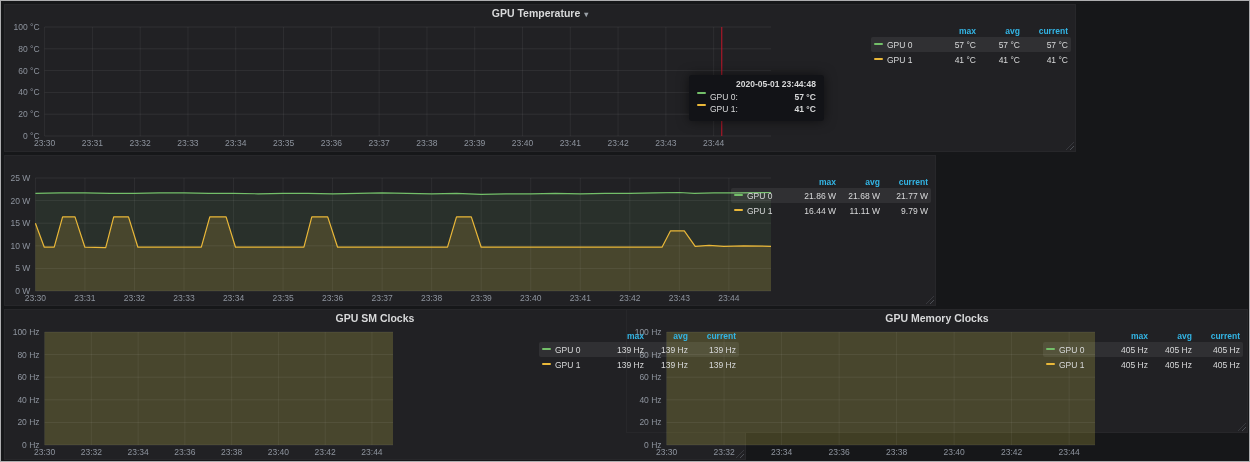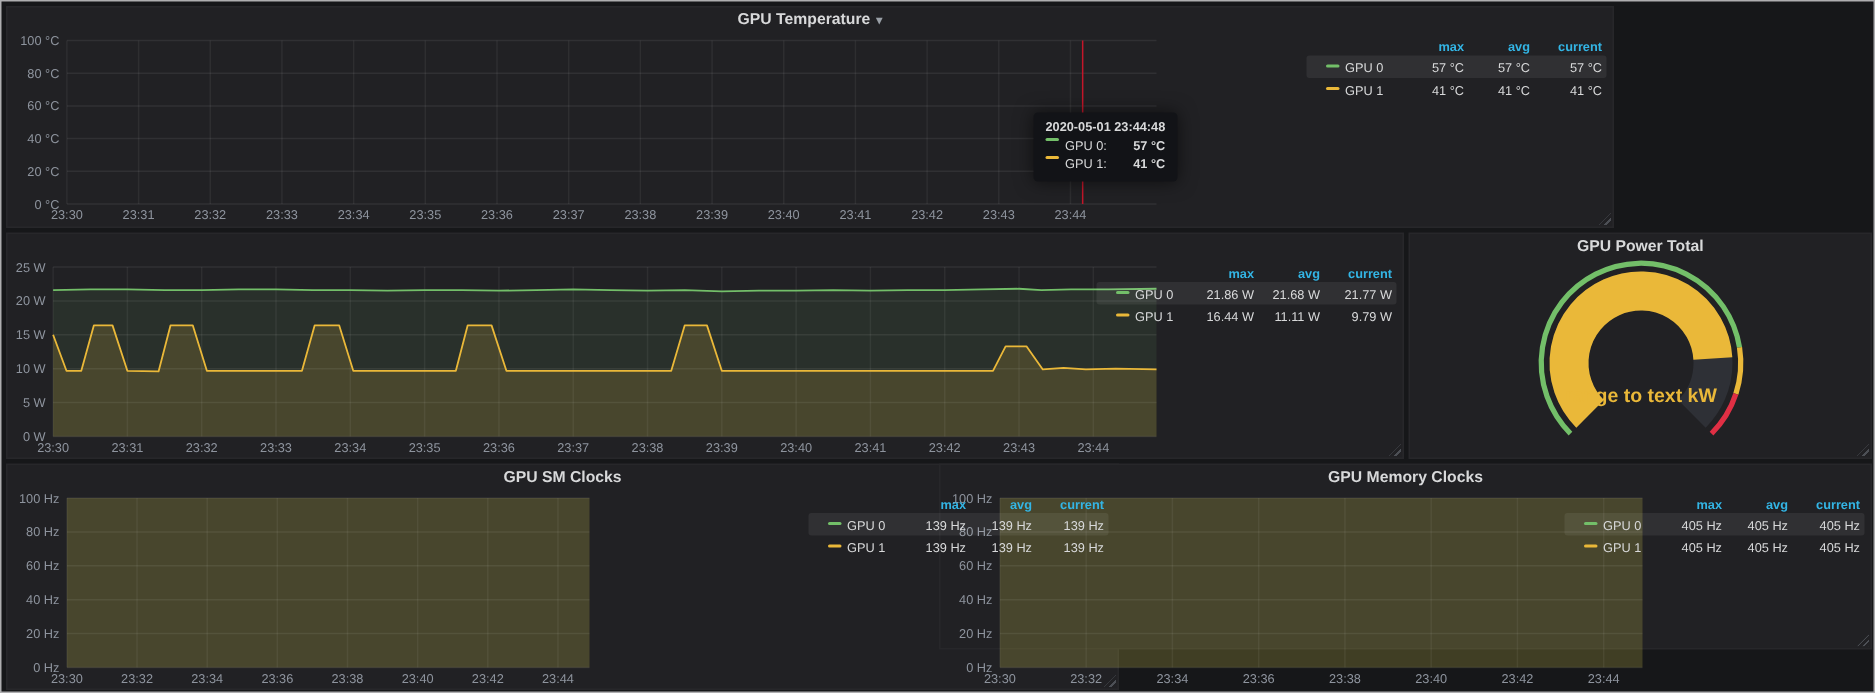--- a/index.html
+++ b/index.html
@@ -10,27 +10,27 @@
   .panel-title{height:16px;line-height:16px;text-align:center;font-size:10.5px;font-weight:600;
     color:#d8d9da;white-space:nowrap;cursor:pointer;}
   .panel-title .caret{font-size:8px;color:#9aa0a7;margin-left:4px;}
   svg.chart{position:absolute;left:2px;top:16px;display:block;}
   svg.gauge{display:block;margin:0 auto;}
   .legend{position:absolute;top:19px;font-size:8.5px;color:#d8d9da;z-index:3;}
   .lg-row{display:grid;grid-template-columns:58px 44px 44px 48px;align-items:center;height:15px;
     padding:0 3px;border-radius:2px;}
   .lg-row.hl{background:rgba(255,255,255,0.07);}
   .lg-head{height:13px;}
-  .lg-name{white-space:nowrap;cursor:pointer;text-align:center;}
+  .lg-name{white-space:nowrap;cursor:pointer;}
   .lg-val{text-align:right;white-space:nowrap;}
   .lg-h{color:#33b5e5;font-weight:700;cursor:pointer;}
   .dash{display:inline-block;width:9px;height:2px;margin:0 4px 2px 0;vertical-align:middle;border-radius:1px;}
   .tooltip{position:absolute;left:684px;top:70px;background:#121317;border-radius:3px;
     padding:4px 8px 5px 8px;font-size:8.5px;color:#d8d9da;z-index:5;box-shadow:0 0 12px rgba(0,0,0,.55);}
-  .tt-time{font-weight:700;white-space:nowrap;margin-bottom:3px;}
+  .tt-time{font-weight:700;white-space:nowrap;margin-bottom:3px;margin-left:39px;}
   .tt-row{display:flex;align-items:flex-start;height:12px;white-space:nowrap;}
   .tt-val{font-weight:700;margin-left:auto;padding-left:12px;}
   .resize-handle{position:absolute;right:1px;bottom:1px;width:8px;height:8px;cursor:nwse-resize;
     background:repeating-linear-gradient(135deg,transparent 0 2px,#4c4f55 2px 3px);
     clip-path:polygon(100% 0,100% 100%,0 100%);}
 </style>
 </head>
 <body>
 
 <div class="dashboard">
@@ -188,34 +188,20 @@
         <div class="lg-row">
           <span class="lg-name"><i class="dash" style="background:#eab839"></i>GPU 1</span>
           <span class="lg-val">16.44 W</span>
           <span class="lg-val">11.11 W</span>
           <span class="lg-val">9.79 W</span>
         </div>
       </div>
     <div class="resize-handle"></div>
   </div>
 
-  <div class="panel" style="left:938px;top:154px;width:309px;height:151px;">
-    <div class="panel-title">
-      <span>GPU Power Total</span>
-    </div>
-    <svg class="gauge" width="300" height="132" viewBox="0 0 300 132">
-        <path d="M 116.06 103.94 A 48 48 0 1 1 183.94 103.94" fill="none" stroke="#2e3036" stroke-width="26"></path>
-        <path d="M 116.06 103.94 A 48 48 0 1 1 197.91 66.99" fill="none" stroke="#eab839" stroke-width="26"></path>
-        <path d="M 102.98 117.02 A 66.5 66.5 0 1 1 215.68 59.60" fill="none" stroke="#73bf69" stroke-width="3.5"></path>
-        <path d="M 215.68 59.60 A 66.5 66.5 0 0 1 213.25 90.55" fill="none" stroke="#eab839" stroke-width="3.5"></path>
-        <path d="M 213.25 90.55 A 66.5 66.5 0 0 1 197.02 117.02" fill="none" stroke="#e02f44" stroke-width="3.5"></path>
-        <text x="150" y="96" text-anchor="middle" font-size="13" font-weight="700" fill="#eab839" font-family="Liberation Sans, sans-serif">range to text kW</text>
-      </svg>
-    <div class="resize-handle"></div>
-  </div>
 
   <div class="panel" style="left:3px;top:308px;width:742px;height:151px;">
     <div class="panel-title">
       <span>GPU SM Clocks</span>
     </div>
     <svg class="chart" style="width:392px;height:132px;" viewBox="0 0 392 132">
         <path d="M 37.6 6.0 L 386.0 6.0 L 386.0 119.0 L 37.6 119.0 Z" fill="#73bf69" fill-opacity="0.1" stroke="none"></path>
         <path d="M 37.6 6.0 L 386.0 6.0 L 386.0 119.0 L 37.6 119.0 Z" fill="#eab839" fill-opacity="0.16" stroke="none"></path>
         <line x1="37.599999999999994" x2="386" y1="119" y2="119" stroke="rgba(255,255,255,0.07)" stroke-width="1"></line>
         <text x="32.599999999999994" y="122" text-anchor="end" font-size="8.5" fill="#8e949e" font-family="Liberation Sans, sans-serif">0 Hz</text>

